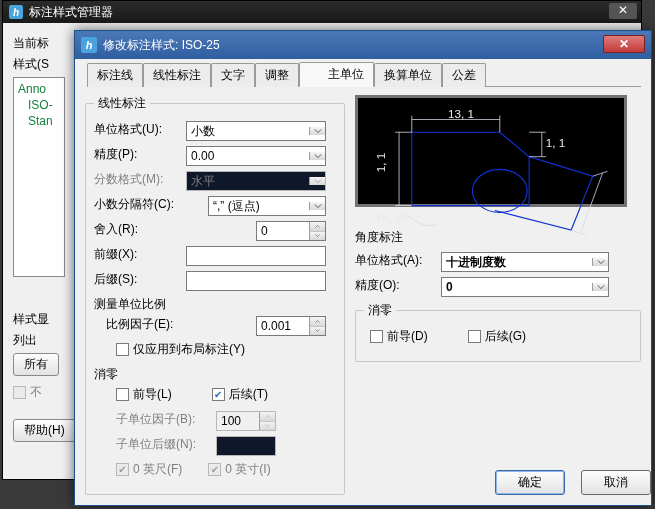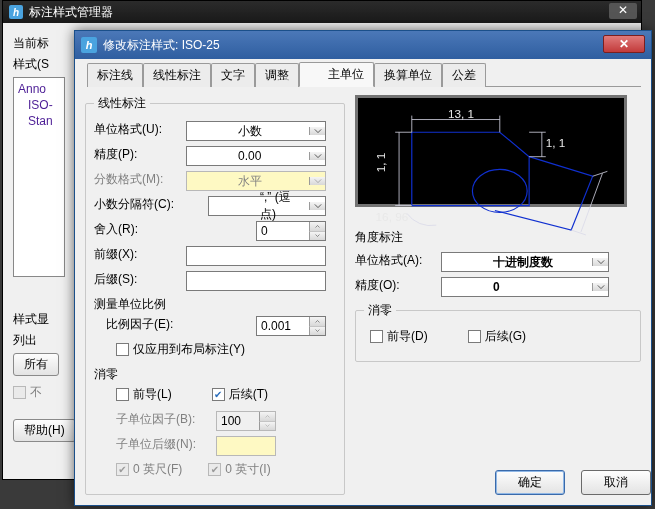--- a/index.html
+++ b/index.html
@@ -6,21 +6,21 @@
   body { margin: 0; background: #3a3a3a; width: 655px; height: 509px; position: relative; overflow: hidden; }
 
   
   .back-dialog { position: absolute; left: 2px; top: 0; width: 640px; height: 480px; background: #f0f0f0; border: 1px solid #000; }
   .titlebar1 { height: 22px; background: linear-gradient(#2b2b2b,#1a1a1a); color: #fff; display: flex; align-items: center; padding: 0 6px; position: relative; }
   .titlebar1 .icon { width: 14px; height: 14px; background: #4aa3df; border-radius: 2px; margin-right: 6px; display: inline-flex; align-items: center; justify-content: center; color:#fff; font-size:10px; font-style: italic; font-weight:bold;}
   .titlebar1 .close { position:absolute; right:4px; top:2px; width:28px; height:16px; background:#555; color:#fff; text-align:center; line-height:14px; border-radius:2px;}
   .back-body { padding: 8px 10px; color:#000; }
   .back-body .row { margin: 4px 0; }
   .tree-box { border: 1px solid #888; background:#fff; width: 52px; height: 200px; padding:4px; overflow:hidden; white-space:nowrap; }
-  .tree-box .line { color:#4c1d95; height:16px; }
+  .tree-box .line { color:#15803d; height:16px; }
   .help-btn, .gen-btn { display:inline-block; background:linear-gradient(#fdfdfd,#e3e3e3); border:1px solid #8a8a8a; border-radius:3px; padding:2px 10px; }
 
   
   .front-dialog { position:absolute; left:74px; top:30px; width:578px; height:476px; background:#f0f0f0; border:1px solid #1a4f8a; box-shadow: 0 0 12px rgba(0,0,0,0.6);}
   .titlebar2 { height:28px; background:linear-gradient(#4b78b8,#2f5ea0); color:#fff; display:flex; align-items:center; padding:0 6px; position:relative;}
   .titlebar2 .icon { width:16px; height:16px; background:#4aa3df; border-radius:2px; margin-right:6px; display:inline-flex;align-items:center;justify-content:center;color:#fff;font-size:11px;font-style:italic;font-weight:bold;}
   .titlebar2 .close { position:absolute; right:6px; top:4px; width:42px; height:18px; background:linear-gradient(#e07a7a,#c23a3a); border:1px solid #7a1f1f; border-radius:2px; color:#fff; text-align:center; line-height:16px; font-weight:bold;}
   .front-body { padding: 6px 10px 10px 10px; }
 
   
@@ -30,25 +30,25 @@
 
   .content { display:flex; gap:10px; padding-top:8px; }
   .leftcol { width: 260px; }
   .rightcol { flex:1; }
 
   fieldset { border:1px solid #c8c8c8; border-radius:2px; margin:0 0 6px 0; padding:6px 8px 8px 8px; }
   legend { padding:0 4px; }
 
   .frow { display:flex; align-items:flex-start; margin:3px 0; height:22px;}
   .flabel { width: 92px; }
-  .combo, .txt { background:#fff; border:1px solid #7a7a7a; height:20px; display:flex; align-items:center; position:relative;padding-left:47px; }
+  .combo, .txt { background:#fff; border:1px solid #7a7a7a; height:20px; display:flex; align-items:center; position:relative; }
   .combo { width: 140px; }
   .combo .val { flex:1; padding:0 4px; }
   .combo .arrow, .spin .arrow { width:16px; background:linear-gradient(#f4f4f4,#d8d8d8); border-left:1px solid #9a9a9a; display:flex; align-items:center; justify-content:center; }
-  .combo.disabled, .txt.disabled { background:#fef9c3; color:#808080; border-color:#b8b8b8;}
+  .combo.disabled, .txt.disabled { background:#0f172a; color:#808080; border-color:#b8b8b8;}
   .arrow svg { width:8px; height:8px; }
   .txt { width:140px; padding:0 4px; }
   .spin { display:flex; width:70px; height:20px; border:1px solid #7a7a7a; background:#fff; }
   .spin .val { flex:1; padding:0 4px; display:flex; align-items:center;}
   .spin .btns { width:16px; display:flex; flex-direction:column; }
   .spin .btns div { flex:1; background:linear-gradient(#f4f4f4,#d8d8d8); border-left:1px solid #9a9a9a; display:flex; align-items:center; justify-content:center;}
   .spin .btns div:first-child { border-bottom:1px solid #c4c4c4;}
   .spin.disabled { background:#f0f0f0; color:#000000; border-color:#b8b8b8;}
 
   .chk { display:inline-flex; align-items:center; gap:4px; }

